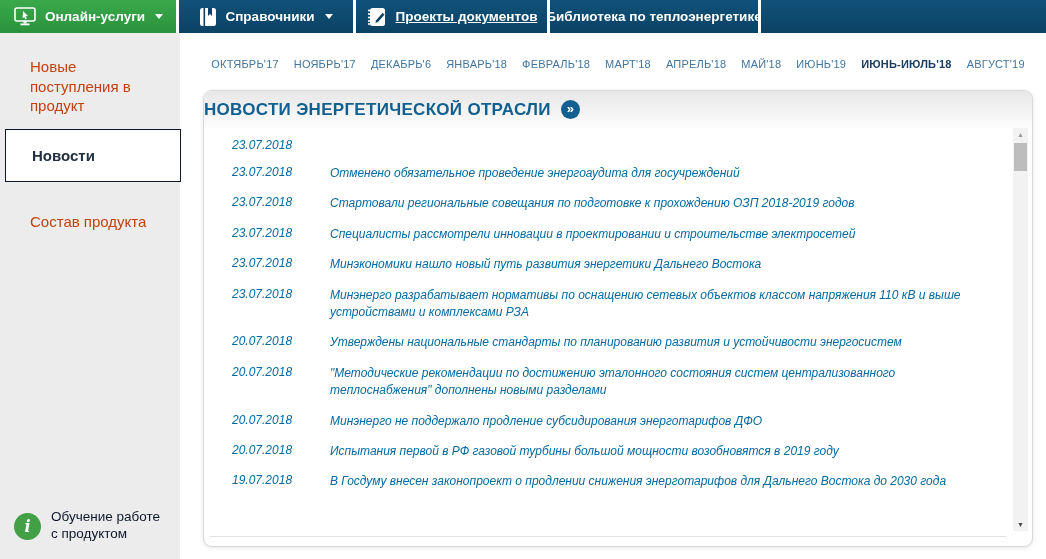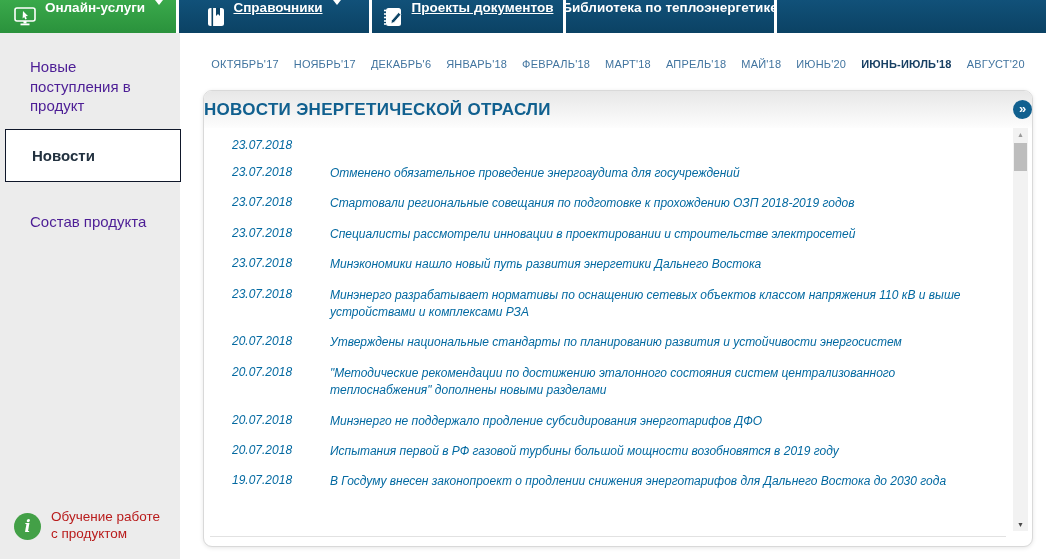--- a/index.html
+++ b/index.html
@@ -10,44 +10,44 @@
     background:#ffffff;
   }
 
   
   .topnav {
     position:absolute; top:0; left:0; right:0; height:33px;
     display:flex; gap:3px; background:#ffffff;
   }
   .nav-tab {
     height:100%;
-    display:flex; justify-content:center; gap:8px;
+    display:flex; align-items:center; justify-content:center; gap:8px;
     color:#fff; font-weight:bold; font-size:13.5px;
     cursor:pointer; white-space:nowrap;
   }
   .nav-tab.green { width:176px; background:linear-gradient(#3aa94b,#2a923c); }
   .nav-tab.blue  { background:linear-gradient(#115179,#0b4264); }
-  .nav-tab.w2 { width:190px;text-decoration:underline; }
+  .nav-tab.w2 { width:174px; }
   .nav-tab.w3 { width:191px;text-decoration:underline; }
   .nav-tab.w4 { width:208px; }
   .nav-fill { flex:1; background:linear-gradient(#115179,#0b4264); }
   .caret {
     width:0; height:0; margin-left:2px;
     border-left:4.5px solid transparent; border-right:4.5px solid transparent;
     border-top:5px solid #ffffff;
   }
   .nav-ico { display:flex; align-items:center; }
 
   
   .sidebar {
     position:absolute; top:33px; left:0; width:180px; bottom:0;
     background:#ececec;
   }
   .side-link {
-    color:#4c1d95; font-size:15px; line-height:1.3;
+    color:#c2410c; font-size:15px; line-height:1.3;
     padding-left:30px; padding-right:24px; cursor:pointer;
   }
   .side-link.first { padding-top:24px; }
   .active-box {
     margin-top:13px; margin-left:5px;
     width:176px; height:53px;
     background:#ffffff; border:1px solid #0f172a;
     display:flex; align-items:center;
     padding-left:26px; cursor:pointer;
   }
@@ -58,41 +58,41 @@
     position:absolute; left:14px; bottom:16px;
     display:flex; align-items:center; gap:10px; cursor:pointer;
   }
   .info-circle {
     width:27px; height:27px; border-radius:50%;
     background:#43a047; color:#fff;
     display:flex; align-items:center; justify-content:center;
     font-family:"DejaVu Serif", serif; font-weight:bold; font-style:italic; font-size:16px;
     flex:none;
   }
-  .training-label { color:#b91c1c; font-size:13.5px; line-height:1.25; }
+  .training-label { color:#0f172a; font-size:13.5px; line-height:1.25; }
 
   
   .months {
     position:absolute; left:203px; width:830px; top:58px; height:16px;
     display:flex; justify-content:center; gap:15px;
     font-size:11px; color:#41749f; white-space:nowrap; letter-spacing:.2px;
   }
   .month { cursor:pointer; }
   .month.active { color:#173f63; font-weight:bold; }
 
   
   .card {
     position:absolute; left:203px; top:90px; width:830px; height:457px;
     background:#fff; border:1px solid #d9d9d9; border-radius:9px;
     box-shadow:0 1px 4px rgba(0,0,0,.10);
   }
   .card-header {
     height:37px; border-radius:8px 8px 0 0;
     background:linear-gradient(#e7e7e7,#fdfdfd);
-    display:flex; align-items:center; justify-content:space-between; gap:10px;
+    display:flex; align-items:center; justify-content:flex-start; gap:10px;
   }
   .card-title {
     font-weight:bold; font-size:17px; color:#11608f; letter-spacing:.3px;
   }
   .more-btn {
     width:19px; height:19px; border-radius:50%;
     background:#11608f; color:#fff;
     display:flex; align-items:center; justify-content:center;
     font-size:13px; font-weight:bold; line-height:1; padding-bottom:2px;
     cursor:pointer;
@@ -199,23 +199,23 @@
 
 <div class="months">
   <span class="month">ОКТЯБРЬ'17</span>
   <span class="month">НОЯБРЬ'17</span>
   <span class="month">ДЕКАБРЬ'6</span>
   <span class="month">ЯНВАРЬ'18</span>
   <span class="month">ФЕВРАЛЬ'18</span>
   <span class="month">МАРТ'18</span>
   <span class="month">АПРЕЛЬ'18</span>
   <span class="month">МАЙ'18</span>
-  <span class="month">ИЮНЬ'20</span>
+  <span class="month">ИЮНЬ'19</span>
   <span class="month active">ИЮНЬ-ИЮЛЬ'18</span>
-  <span class="month">АВГУСТ'20</span>
+  <span class="month">АВГУСТ'19</span>
 </div>
 
 <div class="card">
   <div class="card-header">
     <span class="card-title">НОВОСТИ ЭНЕРГЕТИЧЕСКОЙ ОТРАСЛИ</span>
     <span class="more-btn">»</span>
   </div>
 
   <div class="news-list">
     <div class="news-row">

